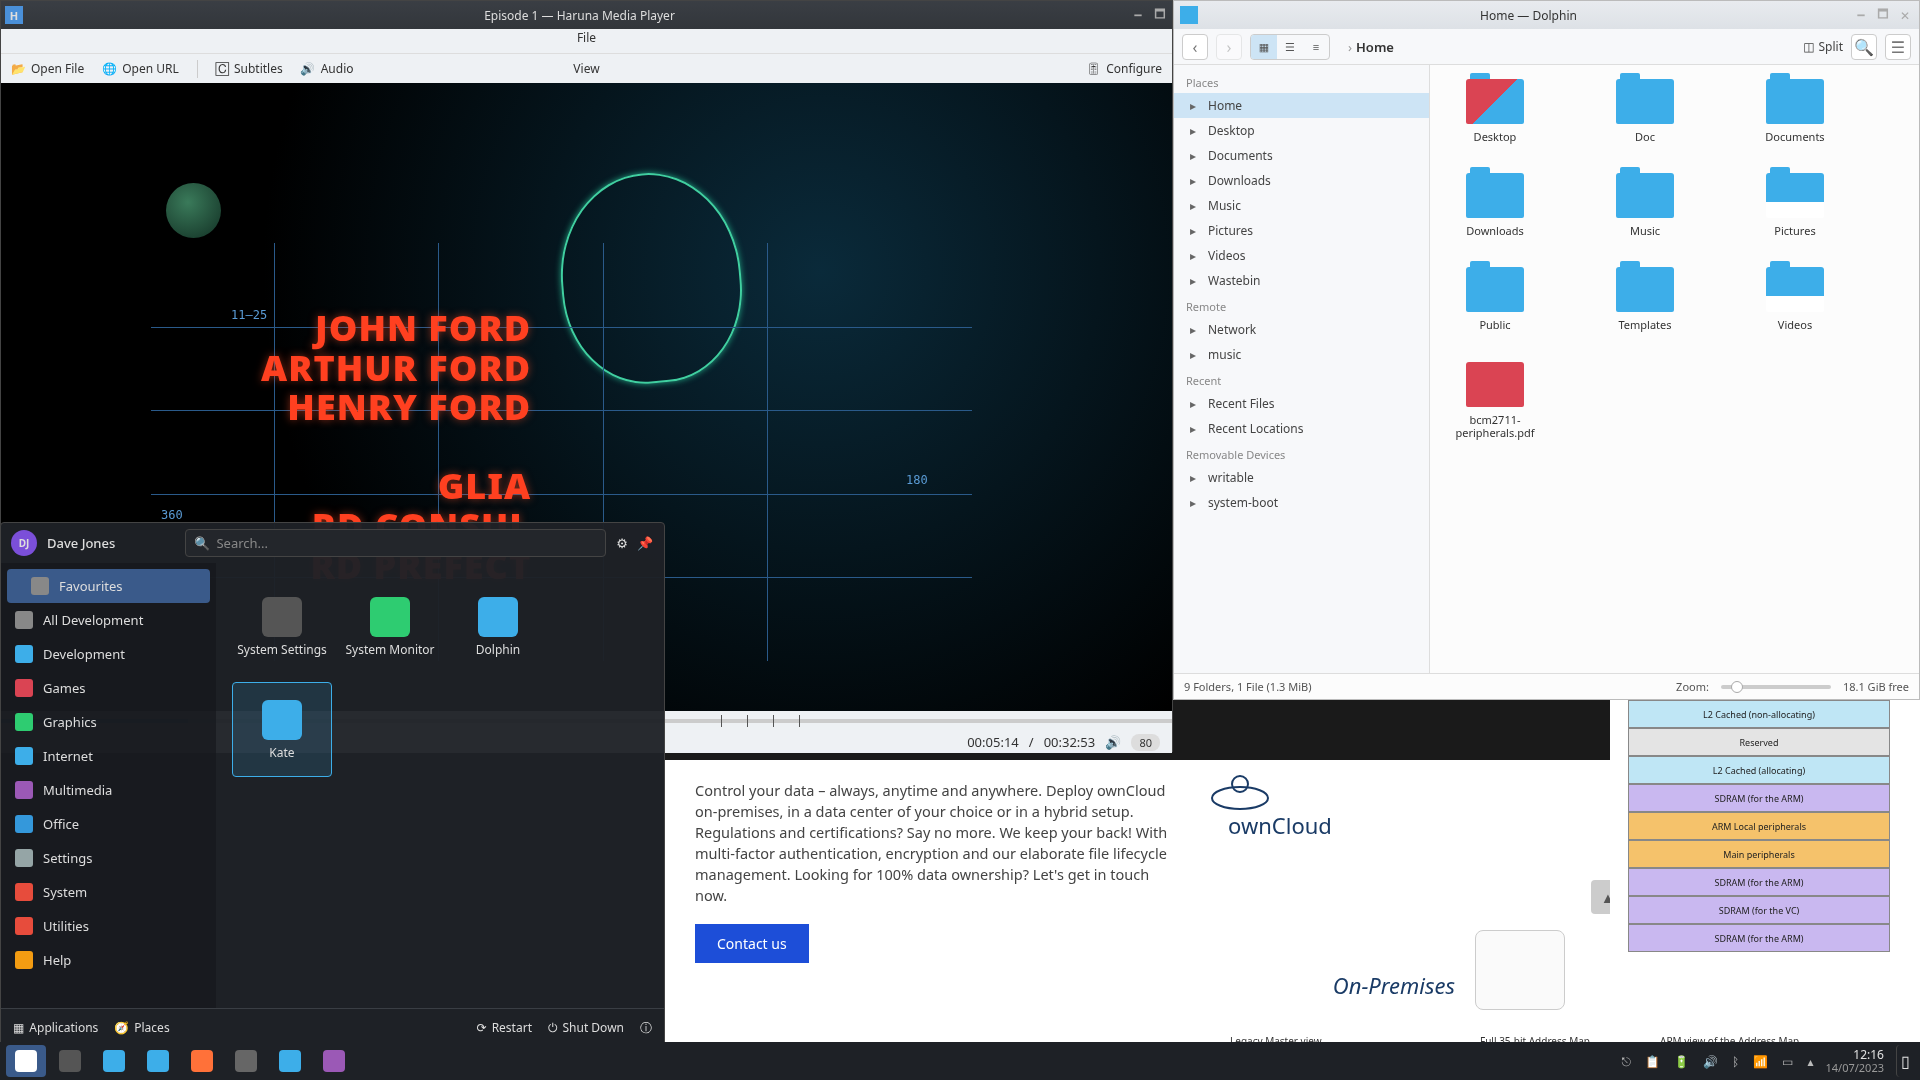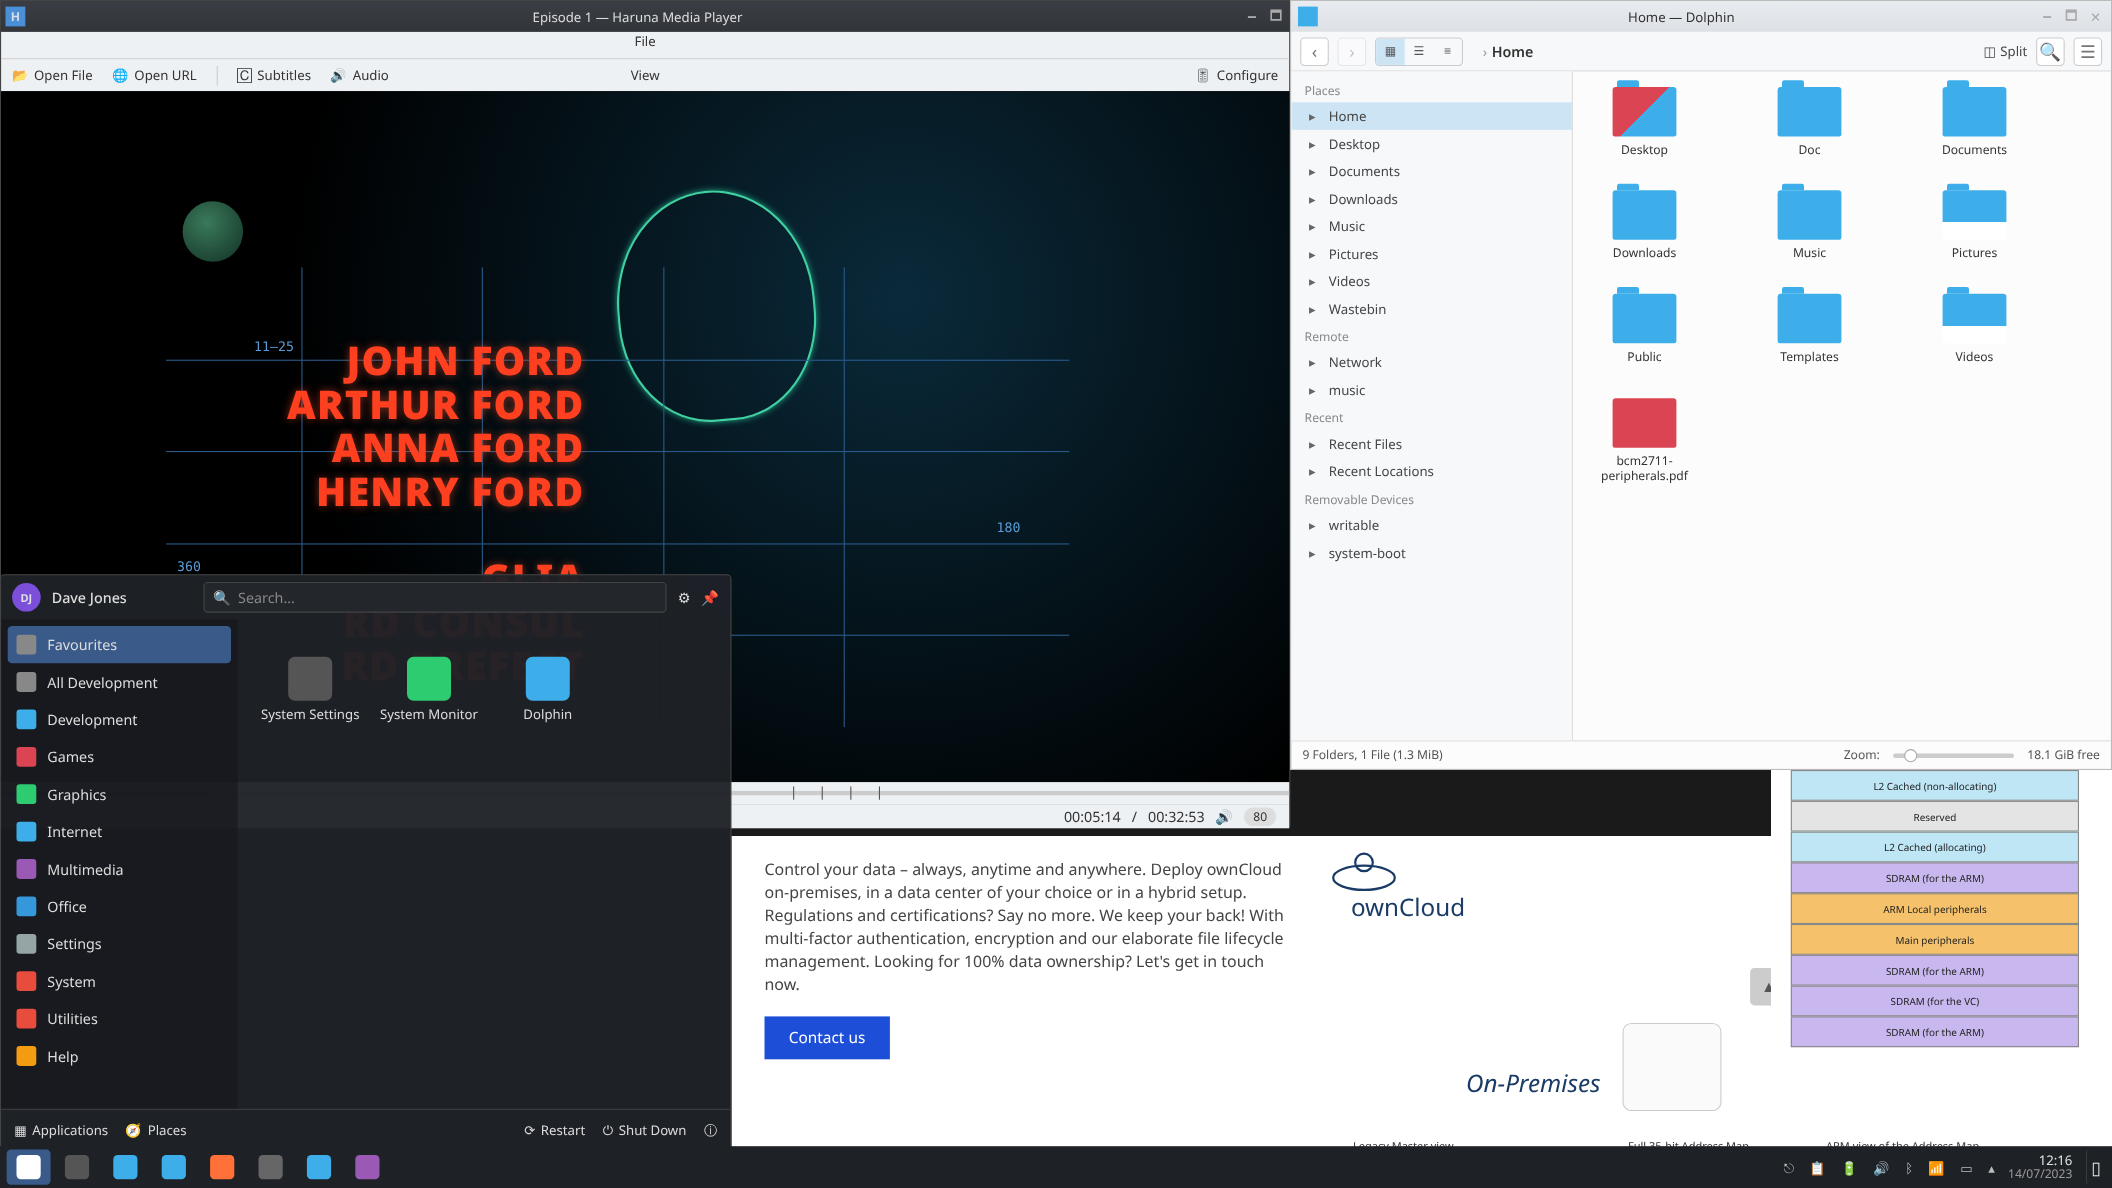--- a/index.html
+++ b/index.html
@@ -72,21 +72,21 @@
 .diagram-row { height: 28px; border: 1px solid #888; margin: 0 40px 0 18px; display: flex; align-items: center; justify-content: center; font-size: 9px; color: #222; }
 
 
 .launcher { position: absolute; left: 0; top: 522px; width: 665px; height: 525px; background: rgba(30,33,38,0.96); border: 1px solid #444; color: #ddd; font-size: 13px; display: flex; flex-direction: column; border-radius: 4px; overflow: hidden; }
 .launcher-header { height: 40px; display: flex; align-items: center; padding: 0 10px; gap: 10px; }
 .user-avatar { width: 26px; height: 26px; border-radius: 50%; background: #7b4fd9; display: flex; align-items: center; justify-content: center; font-size: 10px; font-weight: bold; }
 .search-box { flex: 1; height: 28px; background: #23262b; border: 1px solid #444; border-radius: 4px; display: flex; align-items: center; padding: 0 8px; color: #888; gap: 6px; margin-left: 60px; }
 .launcher-body { flex: 1; display: flex; overflow: hidden; }
 .launcher-cats { width: 215px; background: rgba(20,22,26,.6); padding: 6px 0; }
 .cat-item { padding: 8px 14px; display: flex; align-items: center; gap: 10px; cursor: pointer; }
-.cat-item.active { background: #3a5a8a; border-radius: 4px; margin: 0 6px; padding: 8px 8px; }
+.cat-item.active { background: #3a5a8a; border-radius: 4px; margin: 0 6px; padding: 8px 24px; }
 .cat-icon { width: 18px; height: 18px; border-radius: 3px; display: inline-block; }
 .launcher-apps { flex: 1; padding: 16px; display: flex; flex-wrap: wrap; gap: 8px 8px; align-content: flex-start; }
 .app-tile { width: 100px; height: 95px; display: flex; flex-direction: column; align-items: center; justify-content: center; gap: 6px; cursor: pointer; border-radius: 4px; text-align: center; }
 .app-tile.selected { border: 1px solid #3daee9; background: rgba(61,174,233,.15); }
 .app-icon-lg { width: 40px; height: 40px; border-radius: 6px; display: flex; align-items: center; justify-content: center; }
 .launcher-footer { height: 38px; border-top: 1px solid #3a3e44; display: flex; align-items: center; padding: 0 12px; gap: 16px; font-size: 12px; }
 .footer-spacer { flex: 1; }
 .footer-item { display: flex; align-items: center; gap: 5px; cursor: pointer; }
 
 
@@ -189,21 +189,20 @@
         <div class="grid-line-h" style="top:60%"></div>
           <div class="grid-line-h" style="top:80%"></div>
         <div class="grid-line-v" style="left:15%"></div>
           <div class="grid-line-v" style="left:35%"></div>
         <div class="grid-line-v" style="left:55%"></div>
           <div class="grid-line-v" style="left:75%"></div>
       </div>
       <div class="video-text" id="video-credits">
           <div>JOHN FORD</div>
           <div>ARTHUR FORD</div>
-          <div>ANNA FORD</div>
           <div>HENRY FORD</div>
           <div>&nbsp;</div>
           <div>GLIA</div>
           <div>RD CONSUL</div>
           <div>RD PREFECT</div>
         </div>
       <span class="vnum" style="left:230px;top:225px">11—25</span>
       <span class="vnum" style="left:160px;top:425px">360</span>
       <span class="vnum" style="left:905px;top:390px">180</span>
 
@@ -440,20 +439,24 @@
           <div class="app-icon-lg" style="background:#555"></div>
           <div style="font-size:12px;line-height:1.1">System Settings</div>
         </div>
         <div class="app-tile">
           <div class="app-icon-lg" style="background:#2ecc71"></div>
           <div style="font-size:12px;line-height:1.1">System Monitor</div>
         </div>
         <div class="app-tile">
           <div class="app-icon-lg" style="background:#3daee9"></div>
           <div style="font-size:12px;line-height:1.1">Dolphin</div>
+        </div>
+        <div class="app-tile selected">
+          <div class="app-icon-lg" style="background:#3daee9"></div>
+          <div style="font-size:12px;line-height:1.1">Kate</div>
         </div>
       </div>
   </div>
   <div class="launcher-footer">
     <div class="footer-item">
         <span>▦</span>
         <span>Applications</span>
       </div>
     <div class="footer-item">
         <span>🧭</span>

